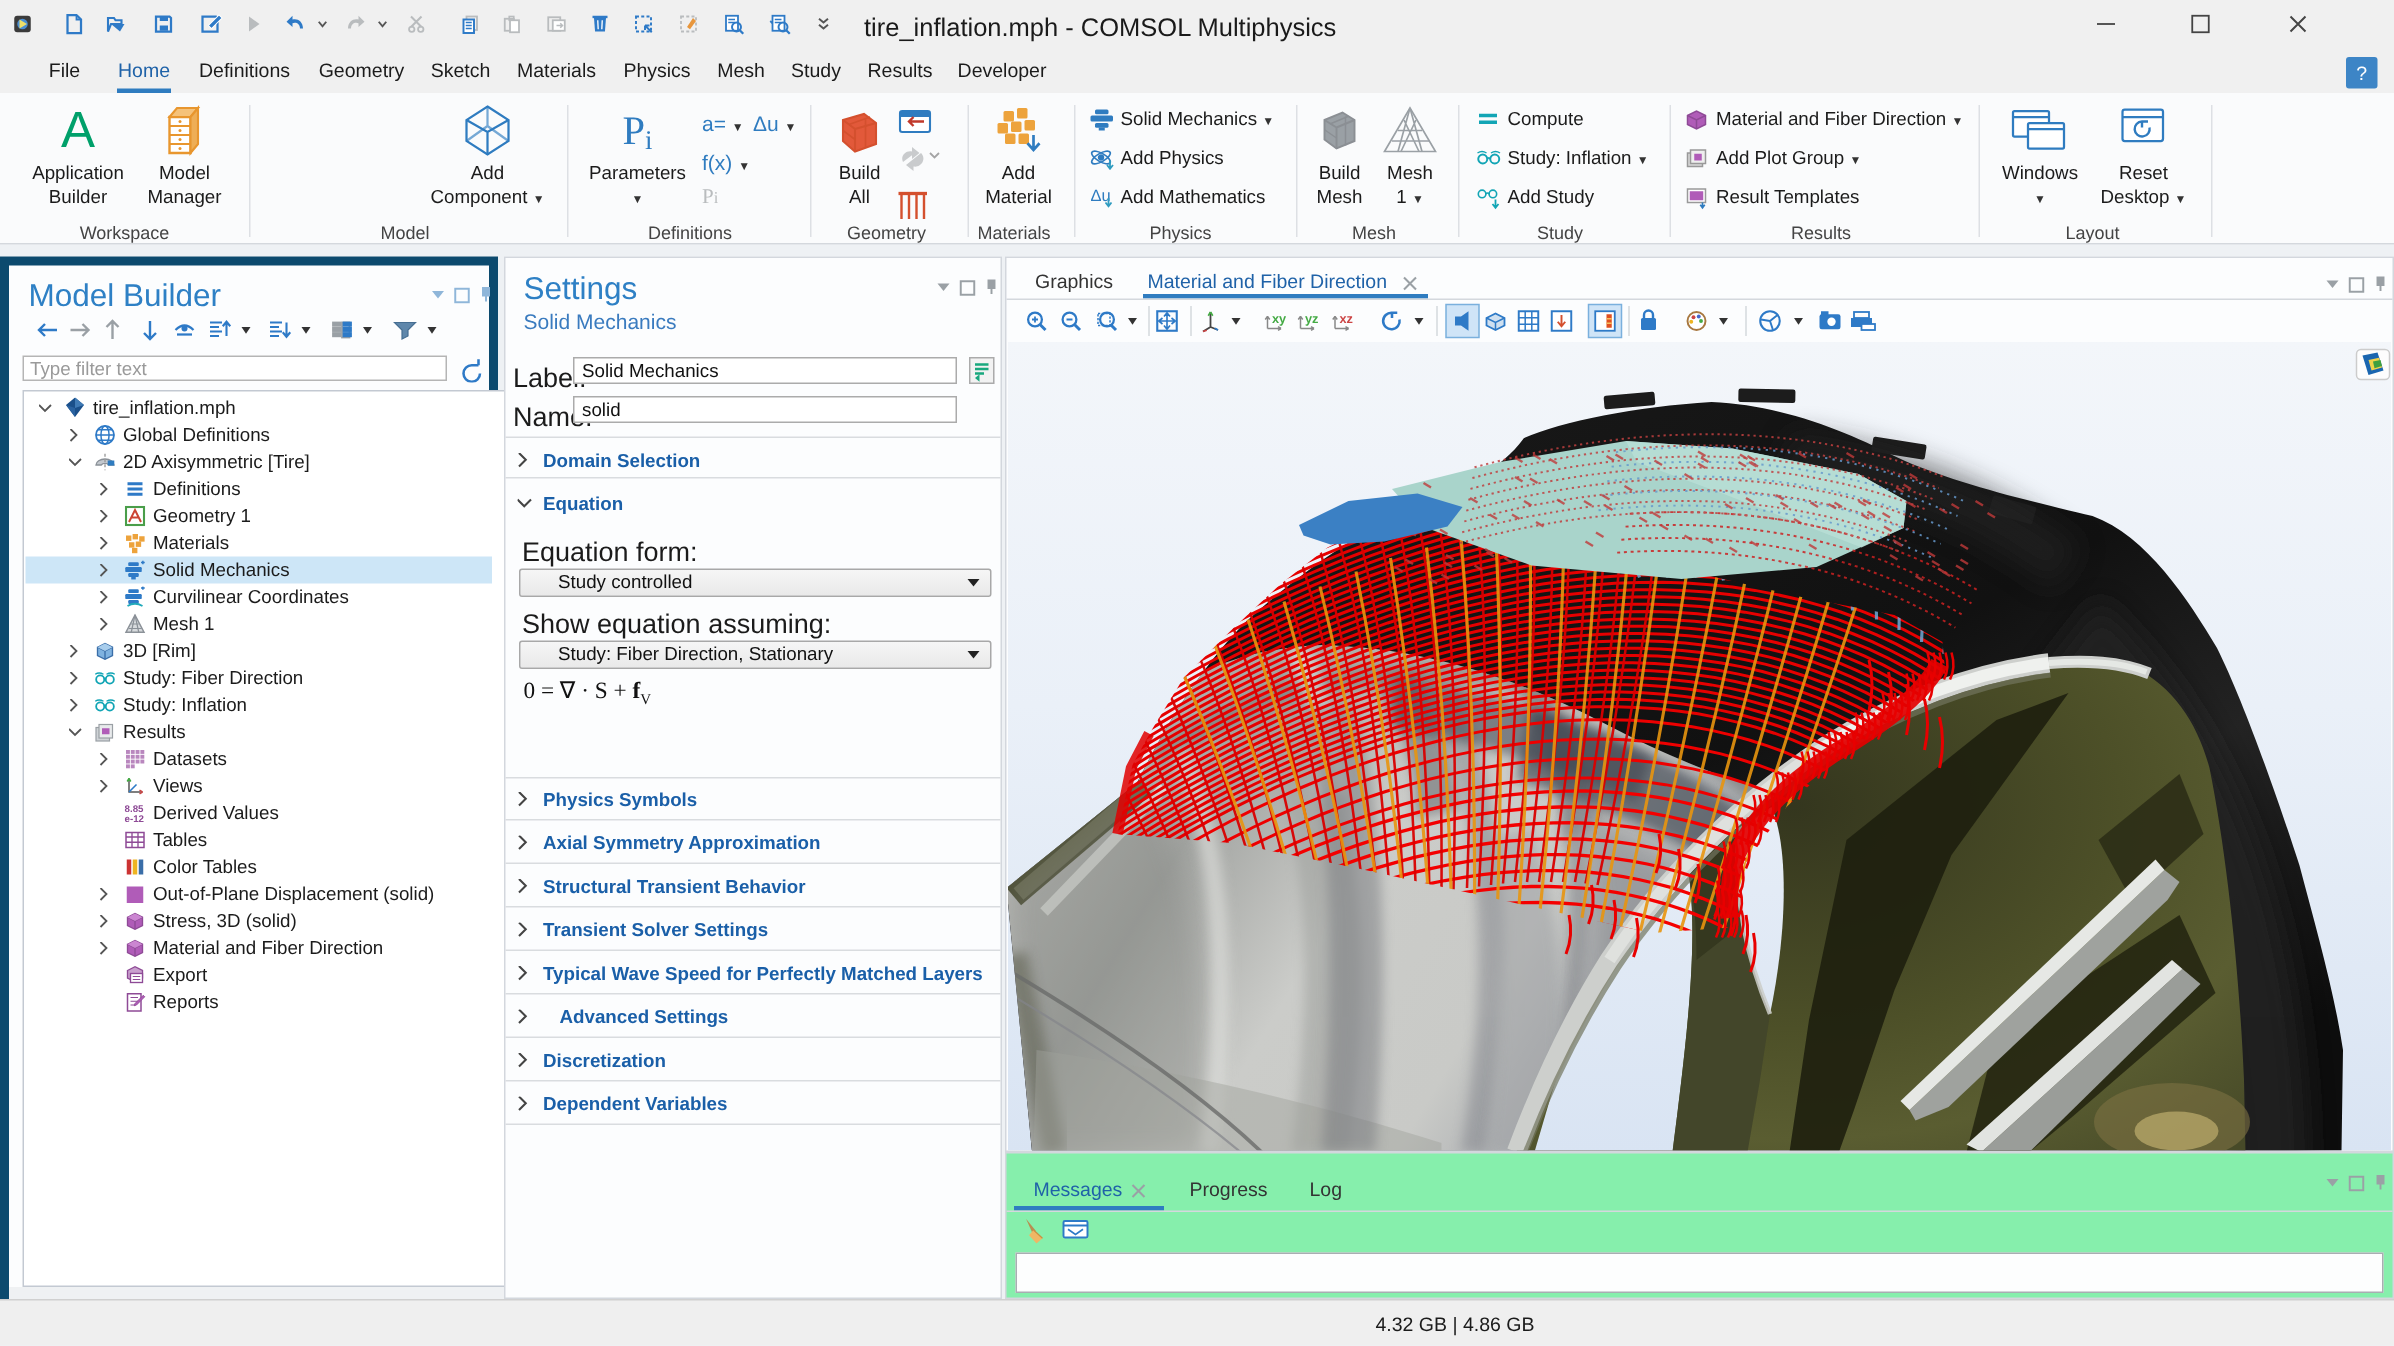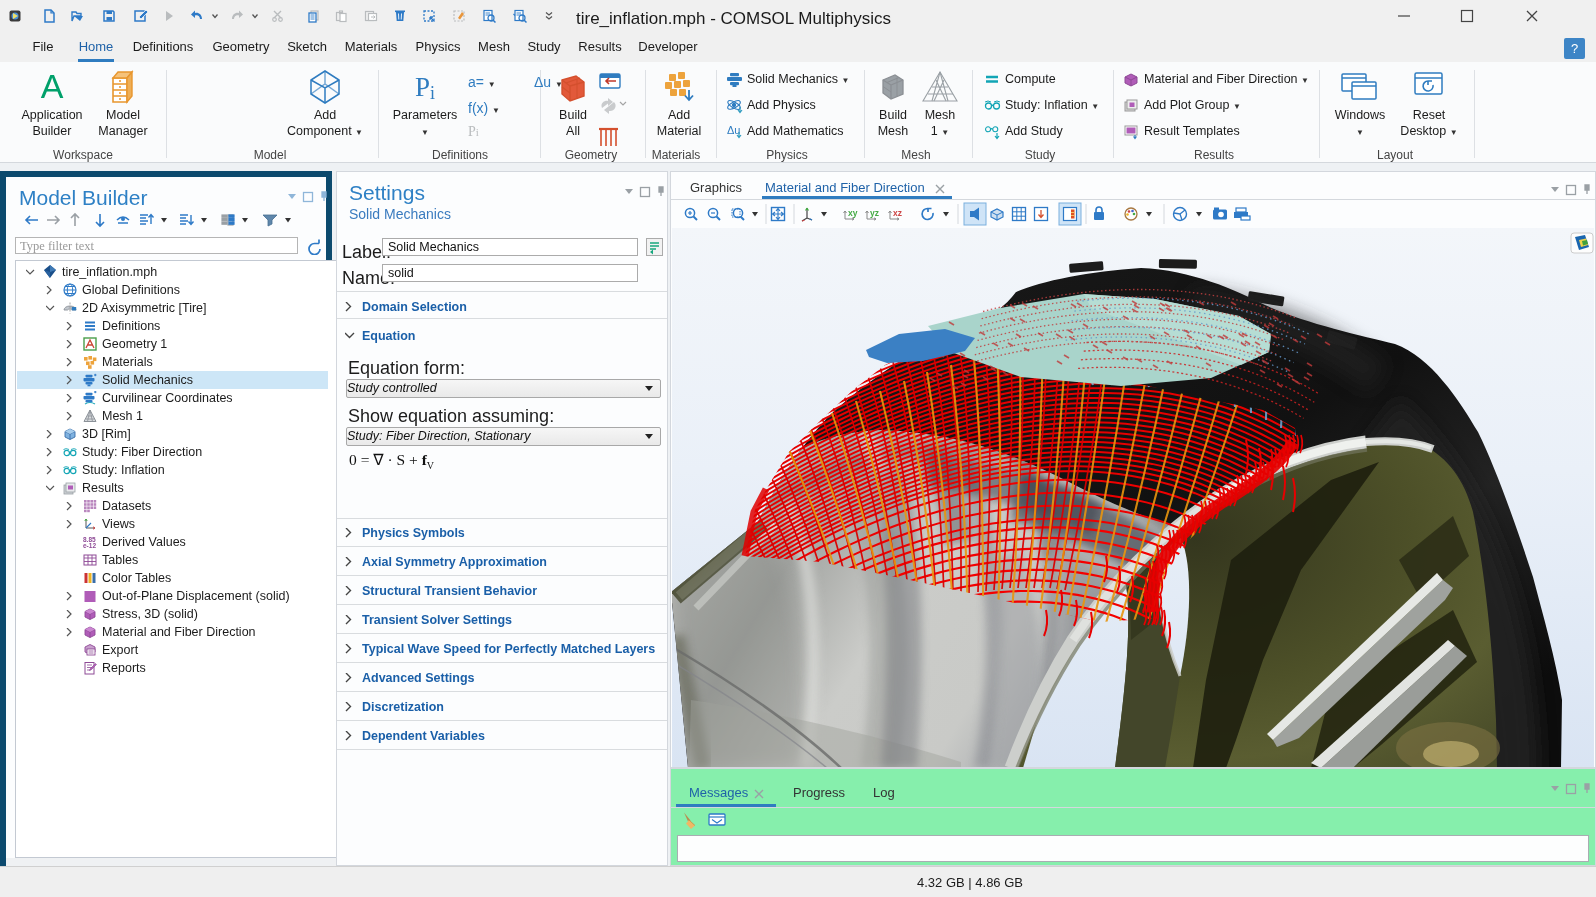--- a/index.html
+++ b/index.html
@@ -15,21 +15,21 @@
 #leftpanel{left:0;top:171px;width:332px;height:695px;background:#fcfdfe;border:6px solid #0c4a6e;}
 #settingspanel{left:336px;top:171px;width:332px;height:695px;background:#fcfdfe;border:1px solid #d3d7dd;}
 #graphicspanel{left:670px;top:171px;width:926px;height:597px;background:#fcfdfe;border:1px solid #d3d7dd;}
 #messagespanel{left:670px;top:768px;width:926px;height:98px;background:#86efac;border:1px solid #d3d7dd;}
 #statusbar{left:0;top:866px;width:1596px;height:31px;background:#efefef;border-top:1px solid #d0d0d0;}
 .ptitle{color:#2e80c5;font-size:21px;}
 .treerow{position:absolute;height:18px;font-size:12.5px;color:#1b1b1b;white-space:nowrap;}
 .sechdr{position:absolute;color:#1a5fa8;font-size:12.5px;font-weight:bold;white-space:nowrap;}
 .sep{position:absolute;left:0px;width:330px;height:1px;background:#d9dcdf;}
 .flabel{position:absolute;font-size:18px;color:#1b1b1b;}
-.combo{position:absolute;left:9px;width:315px;height:19px;background:linear-gradient(#f6f6f6,#e9e9e9);border:1px solid #a8a8a8;border-radius:2px;font-size:12.5px;color:#111;line-height:17px;padding-left:0;font-style:italic;}
+.combo{position:absolute;left:9px;width:315px;height:19px;background:linear-gradient(#f6f6f6,#e9e9e9);border:1px solid #a8a8a8;border-radius:2px;font-size:12.5px;color:#111;line-height:17px;padding-left:25px;}
 .combo .arr{position:absolute;right:7px;top:6px;width:0;height:0;border-left:4px solid transparent;border-right:4px solid transparent;border-top:5px solid #222;}
 .inp{position:absolute;background:#fff;border:1px solid #ababab;font-size:12.5px;color:#111;padding-left:5px;line-height:16px;}
 </style></head><body>
 <div id="titlebar" class="abs">
     <svg class="abs" style="left:0;top:0" width="1596" height="32">
       <g transform="translate(15,16)">
         <rect x="-5.5" y="-5.5" width="11" height="11" rx="2" fill="#3b3b3b"></rect>
         <circle cx="0" cy="0" r="3.5" fill="#4b8fd4"></circle>
         <path d="M-2,-3 L3,0 L-2,3 Z" fill="#efe06a"></path>
       </g>
@@ -171,21 +171,21 @@
           <g fill="none" stroke="#2f7cc0" stroke-width="1.5">
             <path d="M20,3 L34,12 L34,26 L20,35 L6,26 L6,12 Z"></path>
             <path d="M6,12 L20,20 L34,12 M20,20 L20,35"></path>
             <path d="M6,26 L20,16 L34,26 M20,3 L20,16" opacity="0.65"></path>
           </g>
         </svg></div>Add<br>Component <span class="caret">▼</span></div>
     <div class="bigbtn" style="left:380px;width:90px"><div style="height:40px;padding-top:1px"><svg width="40" height="38">
           <text x="20" y="28" font-size="27" fill="#2f7cc0" text-anchor="middle" font-family="Liberation Serif">P<tspan font-size="18" dy="3">i</tspan></text>
         </svg></div>Parameters<br><span class="caret">▼</span></div>
     <div class="rowbtn" style="left:468px;top:12px;color:#2f7cc0;font-size:14px;">a= <span class="caret" style="color:#333">▼</span></div>
-    <div class="rowbtn" style="left:502px;top:12px;color:#2f7cc0;font-size:14px;margin-left:32px;">Δu <span class="caret" style="color:#333">▼</span></div>
+    <div class="rowbtn" style="left:502px;top:12px;color:#2f7cc0;font-size:14px;">Δu <span class="caret" style="color:#333">▼</span></div>
     <div class="rowbtn" style="left:468px;top:38px;color:#2f7cc0;font-size:14px;">f(x) <span class="caret" style="color:#333">▼</span></div>
     <div class="rowbtn" style="left:468px;top:62px;color:#b9bcbe;font-size:14px;font-family:Liberation Serif">P<span style="font-size:11px">i</span></div>
     <div class="bigbtn" style="left:543px;width:60px"><div style="height:40px;padding-top:1px"><svg width="36" height="38">
           <g stroke="#d4502e" stroke-width="1.4">
             <path d="M7,12 L21,8 L29,14 L29,28 L15,33 L7,26 Z" fill="#e2593a"></path>
             <path d="M7,12 L15,18 L15,33 M15,18 L29,14" fill="none"></path>
             <path d="M7,19 L15,25 M22,10.5 L22,30.5 M11,15 L25,10" fill="none" stroke-width="1.1"></path>
           </g>
         </svg></div>Build<br>All</div>
     <svg class="abs" style="left:598px;top:10px" width="44" height="80">
@@ -369,21 +369,21 @@
         <path d="M-3,-2 L3,-2 L0,2.5 Z" fill="#333"></path>
       </g>
       <g transform="translate(250,10)">
         <path d="M-7,-5 L7,-5 L2,0 L2,4 L-2,6 L-2,0 Z" fill="#5f87ab" stroke="#466e92" stroke-width="0.8"></path>
       </g>
       <g transform="translate(268,10)">
         <path d="M-3,-2 L3,-2 L0,2.5 Z" fill="#333"></path>
       </g>
     </svg>
     <div class="abs" style="left:9px;top:60px;width:283px;height:17px;background:#fff;border:1px solid #b5b5b5;">
-      <span style="position:absolute;left:4px;top:1px;font-size:12.5px;color:#9a9a9a;font-family:Liberation Serif, serif;">Type filter text</span>
+      <span style="position:absolute;left:4px;top:1px;font-size:12.5px;color:#9a9a9a;">Type filter text</span>
     </div>
     <svg class="abs" style="left:300px;top:60px" width="20" height="18">
       <path d="M14,9 A5.5,5.5 0 1 1 8.5,3.5 M8.5,3.5 L13,3.5 M13,3.5 L13,-0.5" fill="none" stroke="#2e7ac7" stroke-width="1.7" transform="translate(0,3)"></path>
     </svg>
     <div class="abs" style="left:9px;top:83px;width:364px;height:598px;background:#fff;border:1px solid #c3c9d2;overflow:hidden">
       <svg class="abs" style="left:10px;top:7px" width="10" height="10">
         <path d="M0,2 L4,6 L8,2" fill="none" stroke="#555" stroke-width="1.2"></path>
       </svg>
       <svg class="abs" style="left:27px;top:4px" width="15" height="15">
         <path d="M7,0 L13,5 L7,13 L1,5 Z" fill="#1a4f8a"></path>
@@ -658,21 +658,21 @@
     <div class="sechdr" style="left:25px;top:441px">Transient Solver Settings</div>
     <div class="sep" style="top:461px"></div>
     <svg class="abs" style="left:8px;top:472px" width="11" height="11">
       <path d="M1,0 L5.5,4.5 L1,9" fill="none" stroke="#444" stroke-width="1.4"></path>
     </svg>
     <div class="sechdr" style="left:25px;top:470px">Typical Wave Speed for Perfectly Matched Layers</div>
     <div class="sep" style="top:490px"></div>
     <svg class="abs" style="left:8px;top:501px" width="11" height="11">
       <path d="M1,0 L5.5,4.5 L1,9" fill="none" stroke="#444" stroke-width="1.4"></path>
     </svg>
-    <div class="sechdr" style="left:25px;top:499px">Advanced Settings</div>
+    <div class="sechdr" style="left:36px;top:499px">Advanced Settings</div>
     <div class="sep" style="top:519px"></div>
     <svg class="abs" style="left:8px;top:530px" width="11" height="11">
       <path d="M1,0 L5.5,4.5 L1,9" fill="none" stroke="#444" stroke-width="1.4"></path>
     </svg>
     <div class="sechdr" style="left:25px;top:528px">Discretization</div>
     <div class="sep" style="top:548px"></div>
     <svg class="abs" style="left:8px;top:559px" width="11" height="11">
       <path d="M1,0 L5.5,4.5 L1,9" fill="none" stroke="#444" stroke-width="1.4"></path>
     </svg>
     <div class="sechdr" style="left:25px;top:557px">Dependent Variables</div>

